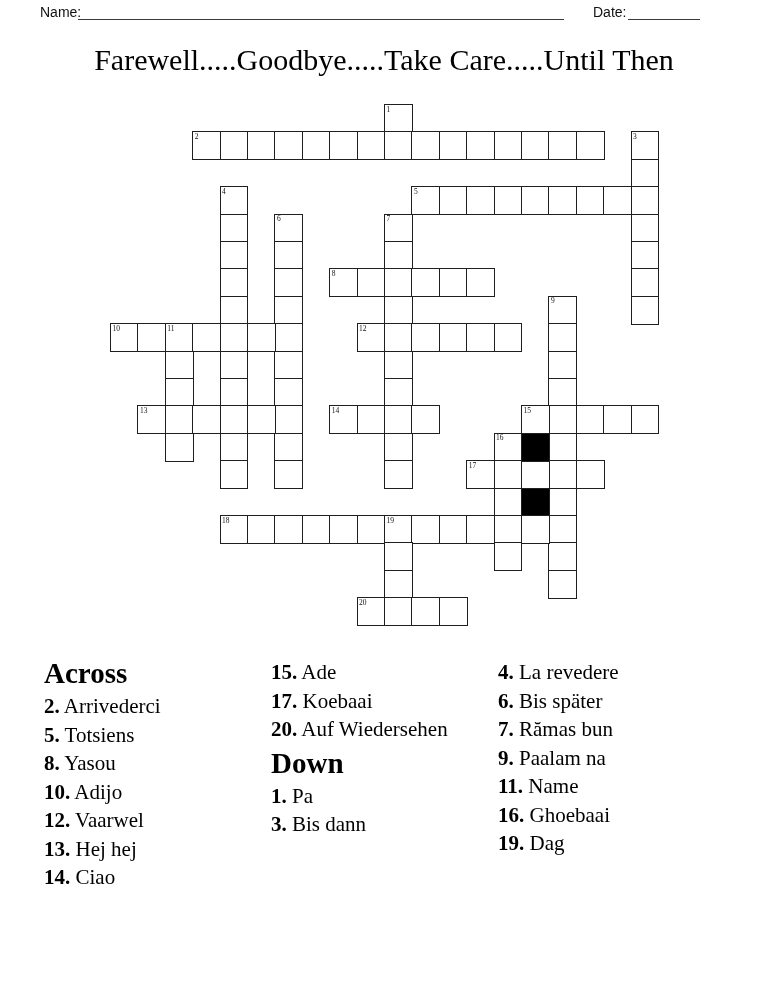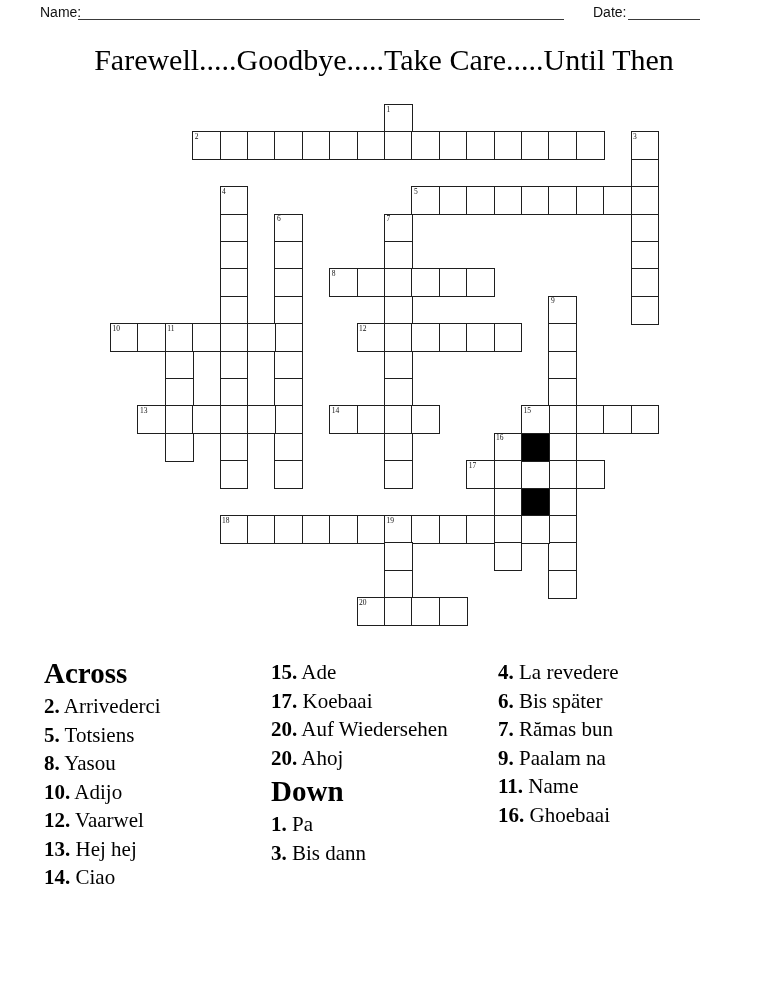--- a/index.html
+++ b/index.html
@@ -220,25 +220,25 @@
     <div class="clue"><span class="num">8.</span><span> Yasou</span></div>
     <div class="clue"><span class="num">10.</span><span> Adijo</span></div>
     <div class="clue"><span class="num">12.</span><span> Vaarwel</span></div>
     <div class="clue"><span class="num">13.</span><span> Hej hej</span></div>
     <div class="clue"><span class="num">14.</span><span> Ciao</span></div>
   </div>
 <div class="clue-col" id="clue-col-2">
     <div class="clue"><span class="num">15.</span><span> Ade</span></div>
     <div class="clue"><span class="num">17.</span><span> Koebaai</span></div>
     <div class="clue"><span class="num">20.</span><span> Auf Wiedersehen</span></div>
-    <div class="clue"><span class="num">20.</span><span> Ahoj</span></div>
     <div class="clue-head" style="margin-top: 4px;">Down</div>
     <div class="clue"><span class="num">1.</span><span> Pa</span></div>
     <div class="clue"><span class="num">3.</span><span> Bis dann</span></div>
   </div>
 <div class="clue-col" id="clue-col-3">
     <div class="clue"><span class="num">4.</span><span> La revedere</span></div>
     <div class="clue"><span class="num">6.</span><span> Bis später</span></div>
     <div class="clue"><span class="num">7.</span><span> Rămas bun</span></div>
     <div class="clue"><span class="num">9.</span><span> Paalam na</span></div>
     <div class="clue"><span class="num">11.</span><span> Name</span></div>
     <div class="clue"><span class="num">16.</span><span> Ghoebaai</span></div>
+    <div class="clue"><span class="num">19.</span><span> Dag</span></div>
   </div>
 
 </body></html>

